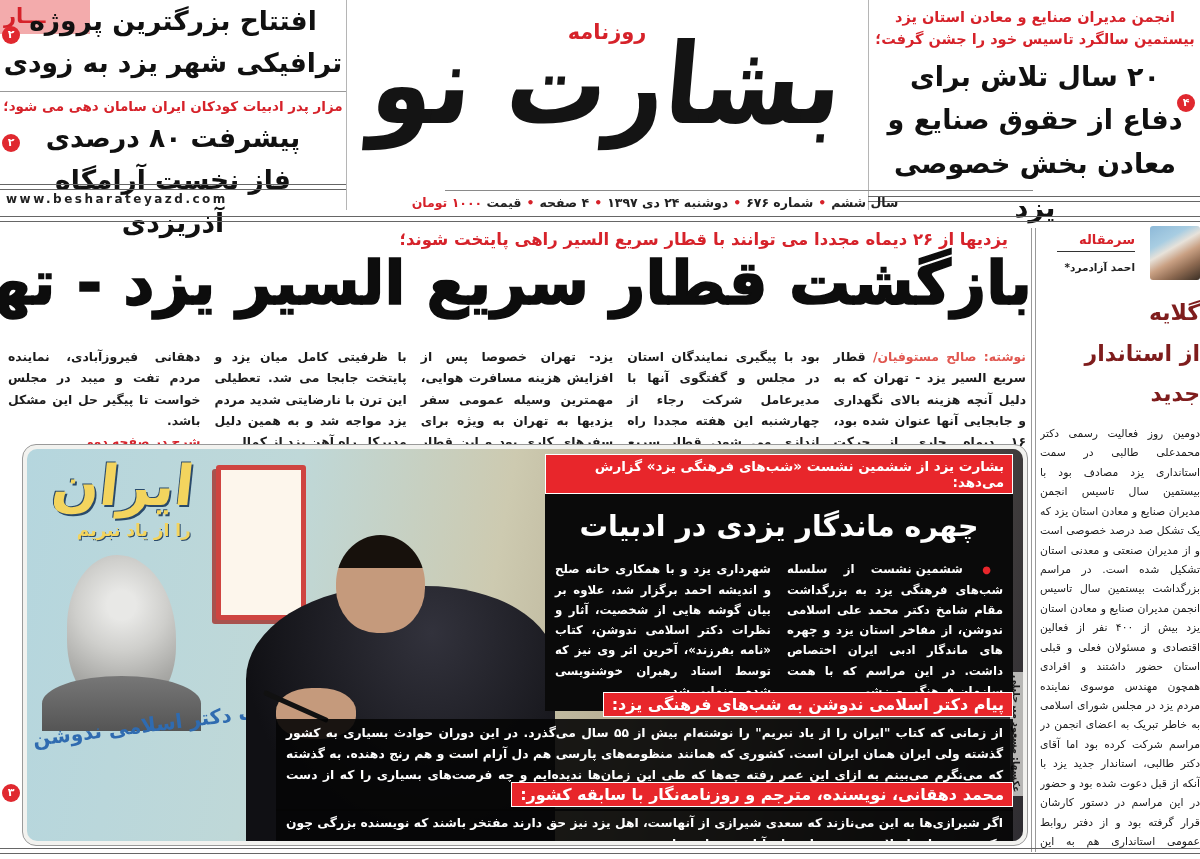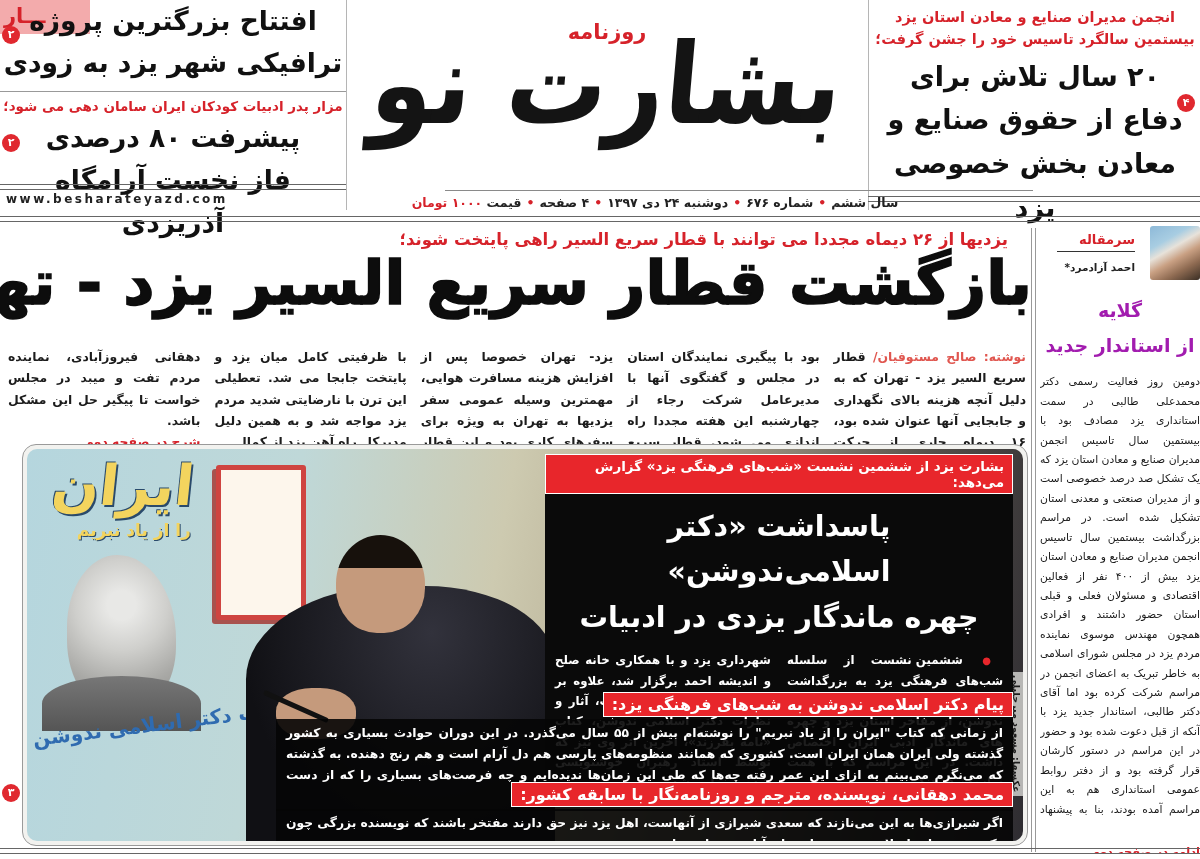--- a/index.html
+++ b/index.html
@@ -88,21 +88,21 @@
   .side-rule{position:absolute;top:228px;left:1031px;width:3px;height:624px;
         border-left:1px solid #999;border-right:1px solid #999;}
   .sidebar{position:absolute;top:226px;right:0;width:160px;height:628px;overflow:hidden;}
   .sb-head{display:flex;gap:15px;align-items:flex-start;}
   .sb-photo{width:50px;height:54px;border-radius:3px;flex:0 0 auto;
         background:linear-gradient(150deg,#8db9d8 0%,#a8cde2 28%,#e7e2da 42%,#c9a083 58%,#8f6b52 76%,#3a2e24 100%);}
   .sb-meta{flex:1;padding-top:3px;}
   .sb-label{color:#d6222a;font-size:13px;font-weight:bold;display:inline-block;padding-bottom:4px;
         border-bottom:1.5px solid #333;min-width:78px;}
   .sb-author{font-size:10.5px;color:#222;margin-top:9px;font-weight:bold;}
-  .sb-title{text-align:center;font-weight:bold;color:#a21caf;margin-top:13px;font-size:19px;line-height:1.85;}
+  .sb-title{text-align:right;font-weight:bold;color:#7f1d1d;margin-top:13px;font-size:22px;line-height:1.85;}
   .sb-body{margin-top:9px;font-size:10.8px;text-align:justify;line-height:1.8;color:#1a1a1a;height:452px;overflow:hidden;}
   .sb-continue{color:#d6222a;font-weight:bold;font-size:11.5px;margin-top:21px;}
   .bottom-rule{position:absolute;top:848px;left:0;width:1200px;}
 </style>
 </head>
 <body>
 
 <div class="page">
 
   <div class="vline" style="left:346px;"></div>
@@ -185,21 +185,20 @@
       <div class="book"></div>
 
       <div class="man-body"></div>
       <div class="man-head"></div>
       <div class="man-arm"></div>
       <div class="marker"></div>
 
       <div class="ov-top">
         <div class="ov-kicker">بشارت یزد از ششمین نشست «شب‌های فرهنگی یزد» گزارش می‌دهد:</div>
         <div class="ov-head">
-          <div>پاسداشت «دکتر اسلامی‌ندوشن»</div>
           <div>چهره ماندگار یزدی در ادبیات</div>
         </div>
         <div class="ov-cols">
           <div class="ov-col">
             <span class="ov-bullet">●</span>
             <span>ششمین نشست از سلسله شب‌های فرهنگی یزد به بزرگداشت مقام شامخ دکتر محمد علی اسلامی ندوشن، از مفاخر استان یزد و چهره های ماندگار ادبی ایران اختصاص داشت. در این مراسم که با همت سازمان فرهنگی ورزشی</span>
           </div>
           <div class="ov-col">
             <span>شهرداری یزد و با همکاری خانه صلح و اندیشه احمد برگزار شد، علاوه بر بیان گوشه هایی از شخصیت، آثار و نظرات دکتر اسلامی ندوشن، کتاب «نامه بفرزند»، آخرین اثر وی نیز که توسط استاد رهبران خوشنویسی شده رونمایی شد</span>
           </div>

